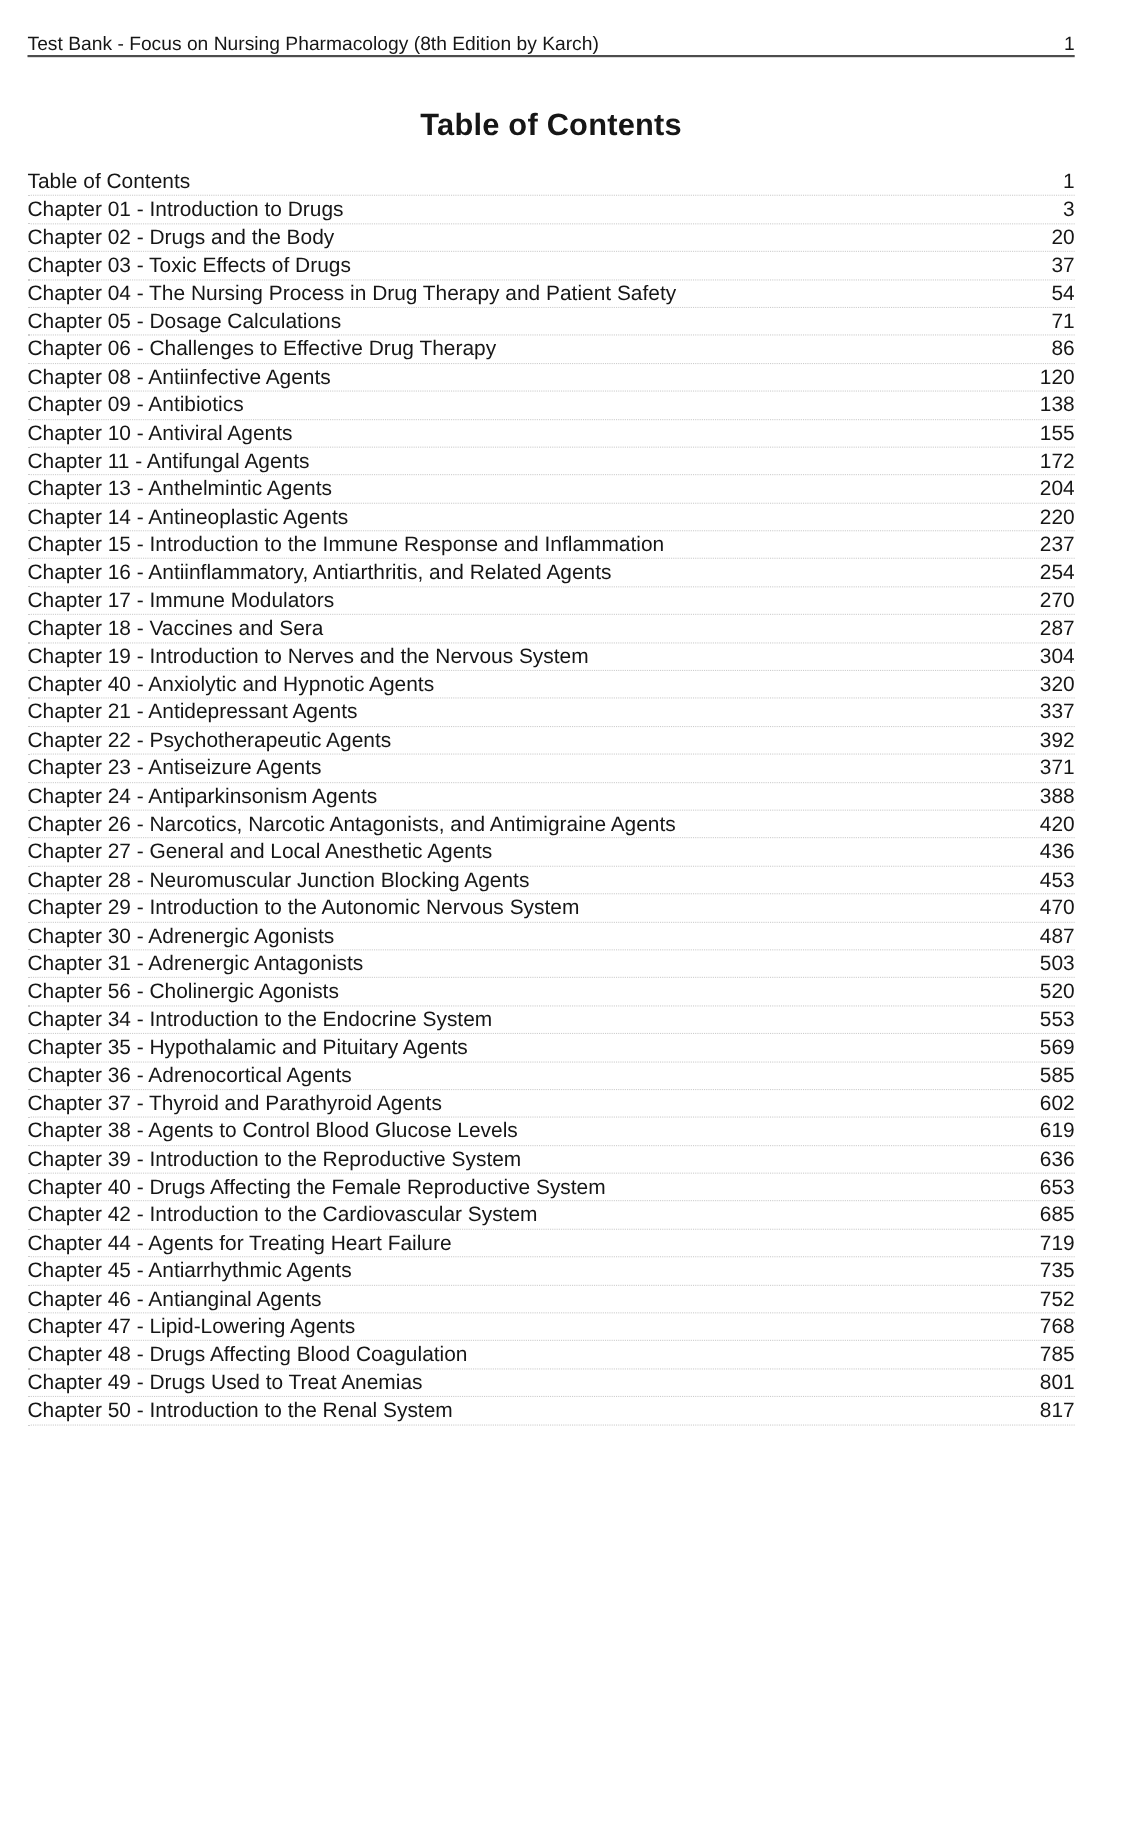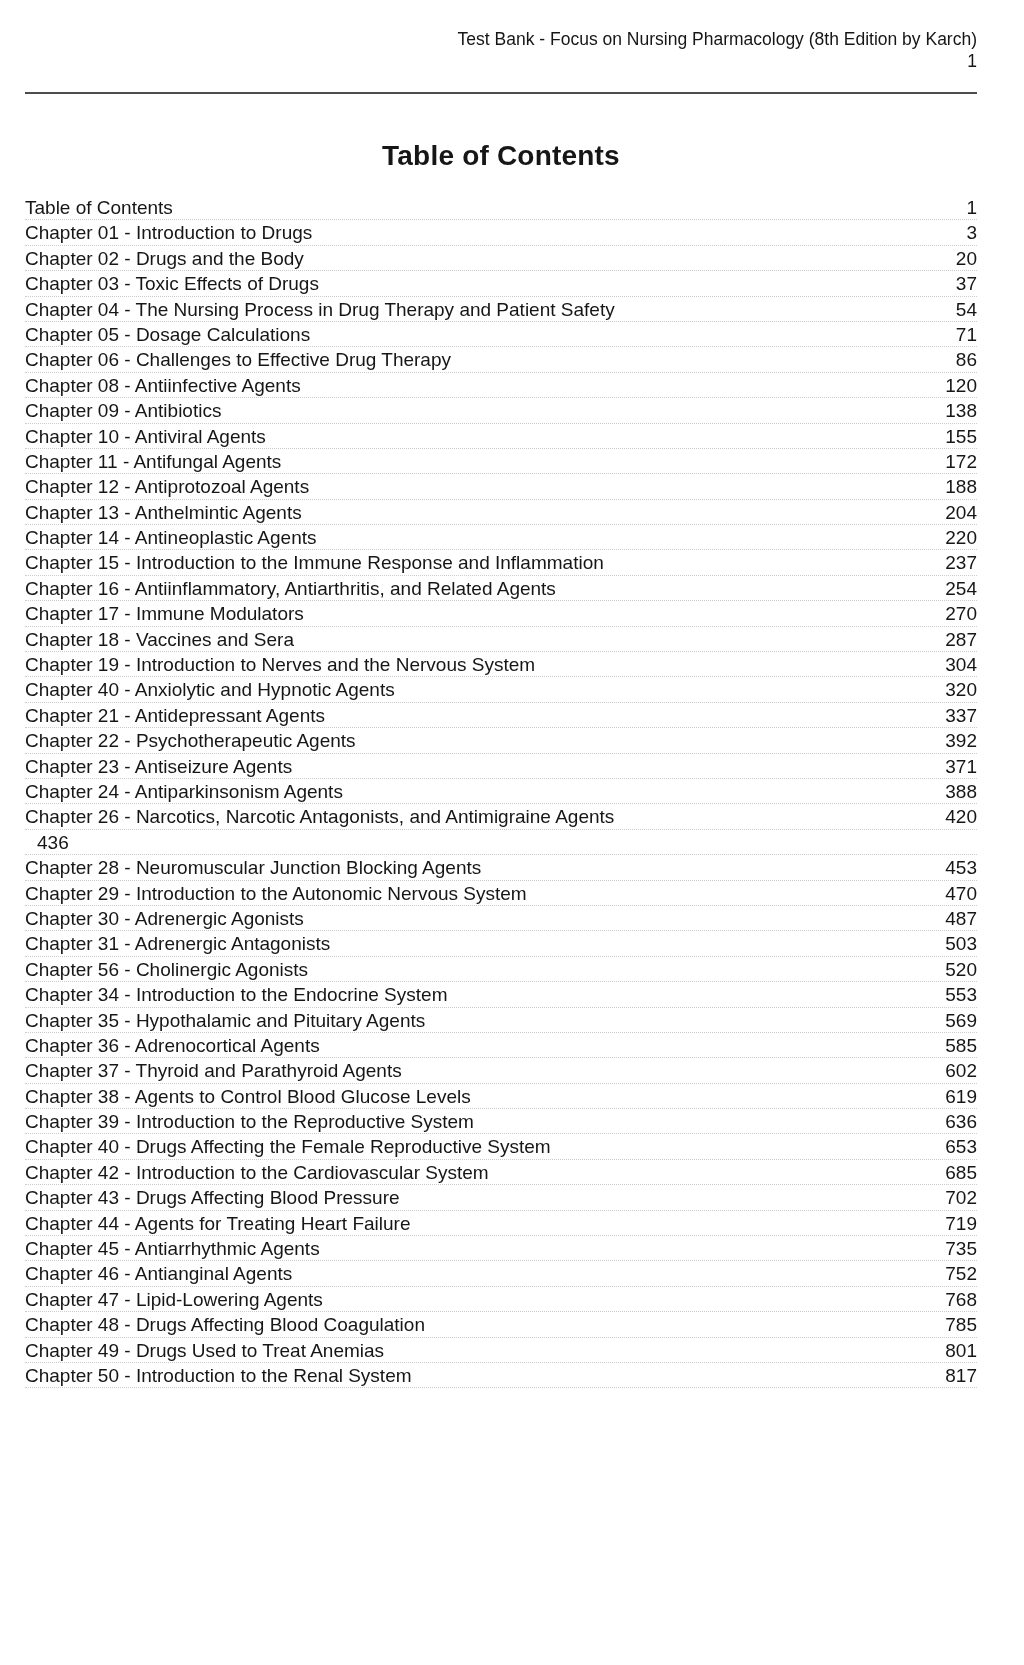--- a/index.html
+++ b/index.html
@@ -9,23 +9,22 @@
     font-family:"Liberation Sans","DejaVu Sans",sans-serif;
     color:#161616;
     overflow:hidden;
   }
   .page { position:relative; width:1024px; height:1665px; background:#ffffff; }
 
   .doc-header {
     margin:28px 47px 0 25px;
     display:flex; justify-content:space-between; align-items:flex-end;
     font-size:17.5px; line-height:22px;
-    padding-bottom:20px;
+    padding-bottom:0;
     border-bottom:2px solid #4d4d4d;
-    flex-direction:column;
   }
   .doc-header .hdr-page { padding-left:20px; }
 
   .doc-title {
     margin:46px 47px 0 25px;
     text-align:center;
     font-size:28px; font-weight:bold;
     letter-spacing:0.2px;
   }
 
@@ -103,24 +102,20 @@
     <div class="toc-row">
       <span class="toc-label">Chapter 10 - Antiviral Agents</span>
       <span class="toc-page">155</span>
     </div>
 
     <div class="toc-row">
       <span class="toc-label">Chapter 11 - Antifungal Agents</span>
       <span class="toc-page">172</span>
     </div>
 
-    <div class="toc-row">
-      <span class="toc-label">Chapter 12 - Antiprotozoal Agents</span>
-      <span class="toc-page">188</span>
-    </div>
 
     <div class="toc-row">
       <span class="toc-label">Chapter 13 - Anthelmintic Agents</span>
       <span class="toc-page">204</span>
     </div>
 
     <div class="toc-row">
       <span class="toc-label">Chapter 14 - Antineoplastic Agents</span>
       <span class="toc-page">220</span>
     </div>
@@ -175,20 +170,21 @@
       <span class="toc-page">388</span>
     </div>
 
 
     <div class="toc-row">
       <span class="toc-label">Chapter 26 - Narcotics, Narcotic Antagonists, and Antimigraine Agents</span>
       <span class="toc-page">420</span>
     </div>
 
     <div class="toc-row">
+      <span class="toc-label">Chapter 27 - General and Local Anesthetic Agents</span>
       <span class="toc-page">436</span>
     </div>
 
     <div class="toc-row">
       <span class="toc-label">Chapter 28 - Neuromuscular Junction Blocking Agents</span>
       <span class="toc-page">453</span>
     </div>
 
     <div class="toc-row">
       <span class="toc-label">Chapter 29 - Introduction to the Autonomic Nervous System</span>
@@ -245,24 +241,20 @@
       <span class="toc-label">Chapter 40 - Drugs Affecting the Female Reproductive System</span>
       <span class="toc-page">653</span>
     </div>
 
 
     <div class="toc-row">
       <span class="toc-label">Chapter 42 - Introduction to the Cardiovascular System</span>
       <span class="toc-page">685</span>
     </div>
 
-    <div class="toc-row">
-      <span class="toc-label">Chapter 43 - Drugs Affecting Blood Pressure</span>
-      <span class="toc-page">702</span>
-    </div>
 
     <div class="toc-row">
       <span class="toc-label">Chapter 44 - Agents for Treating Heart Failure</span>
       <span class="toc-page">719</span>
     </div>
 
     <div class="toc-row">
       <span class="toc-label">Chapter 45 - Antiarrhythmic Agents</span>
       <span class="toc-page">735</span>
     </div>

